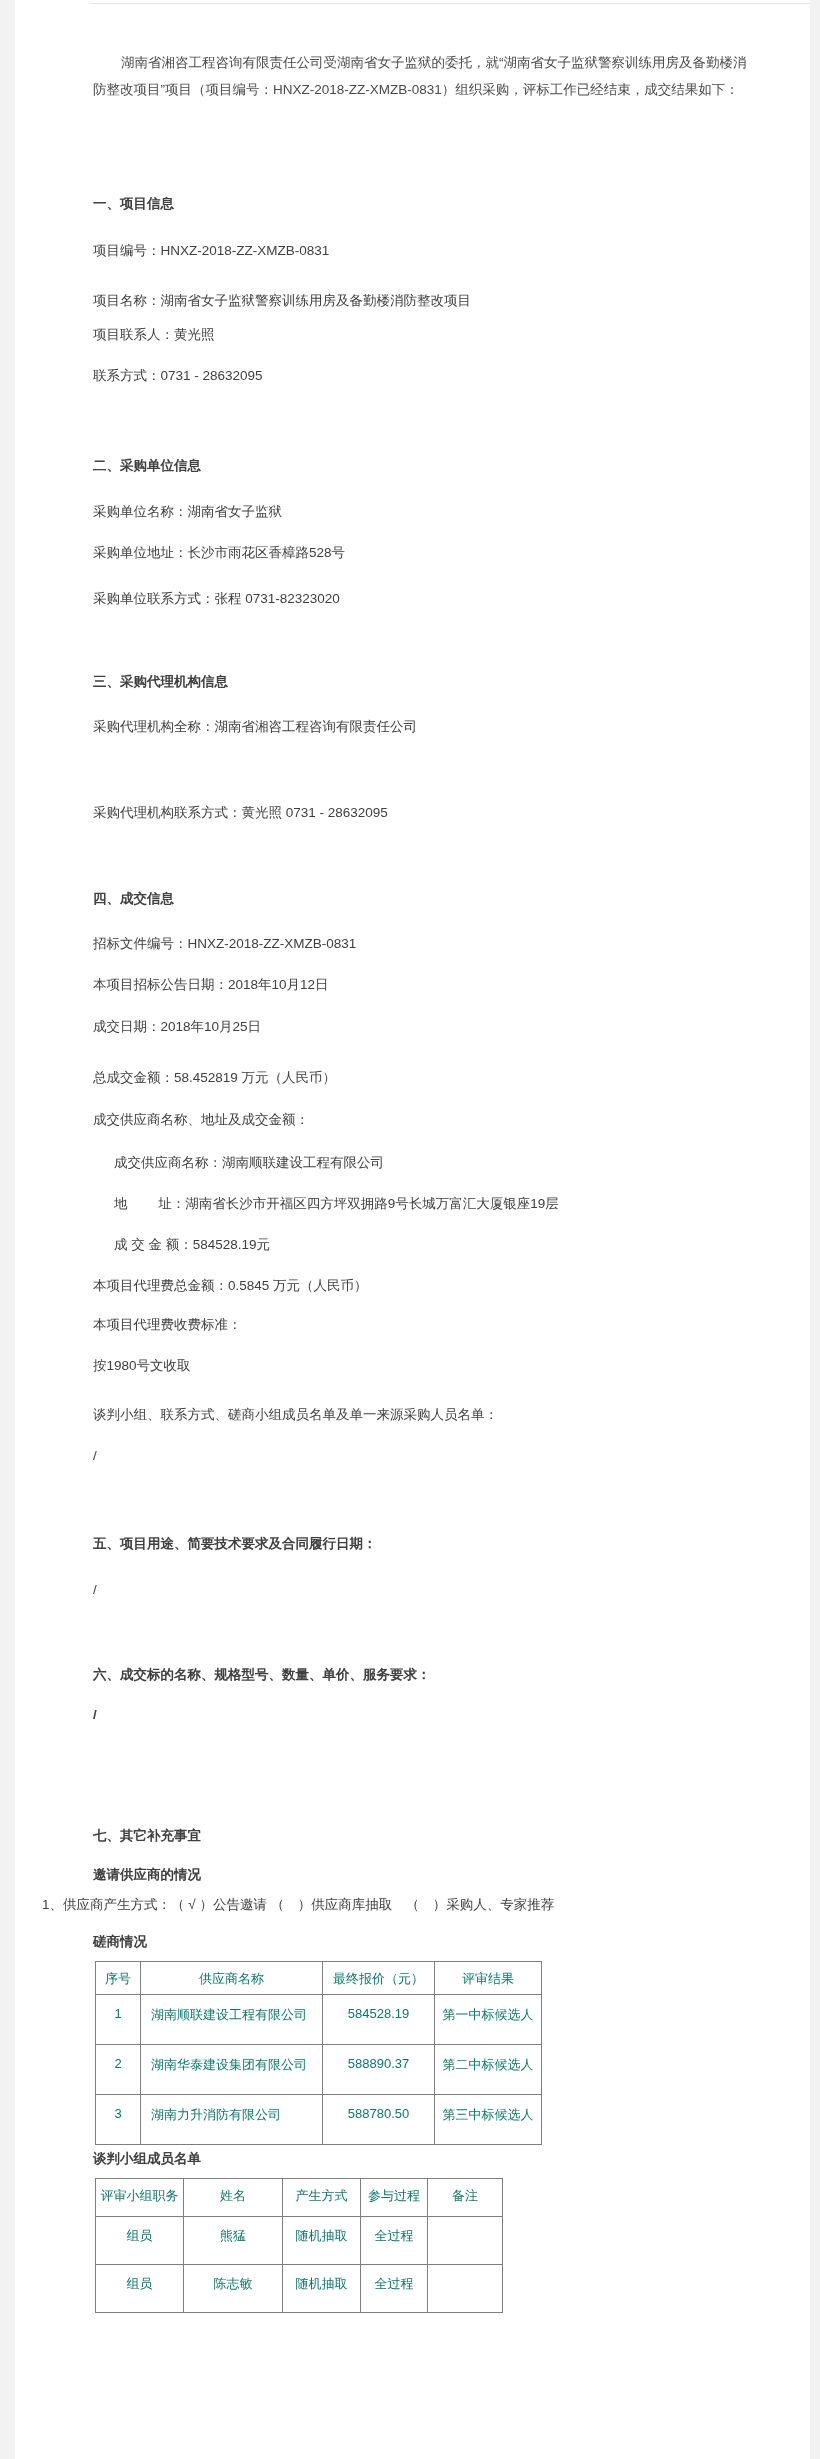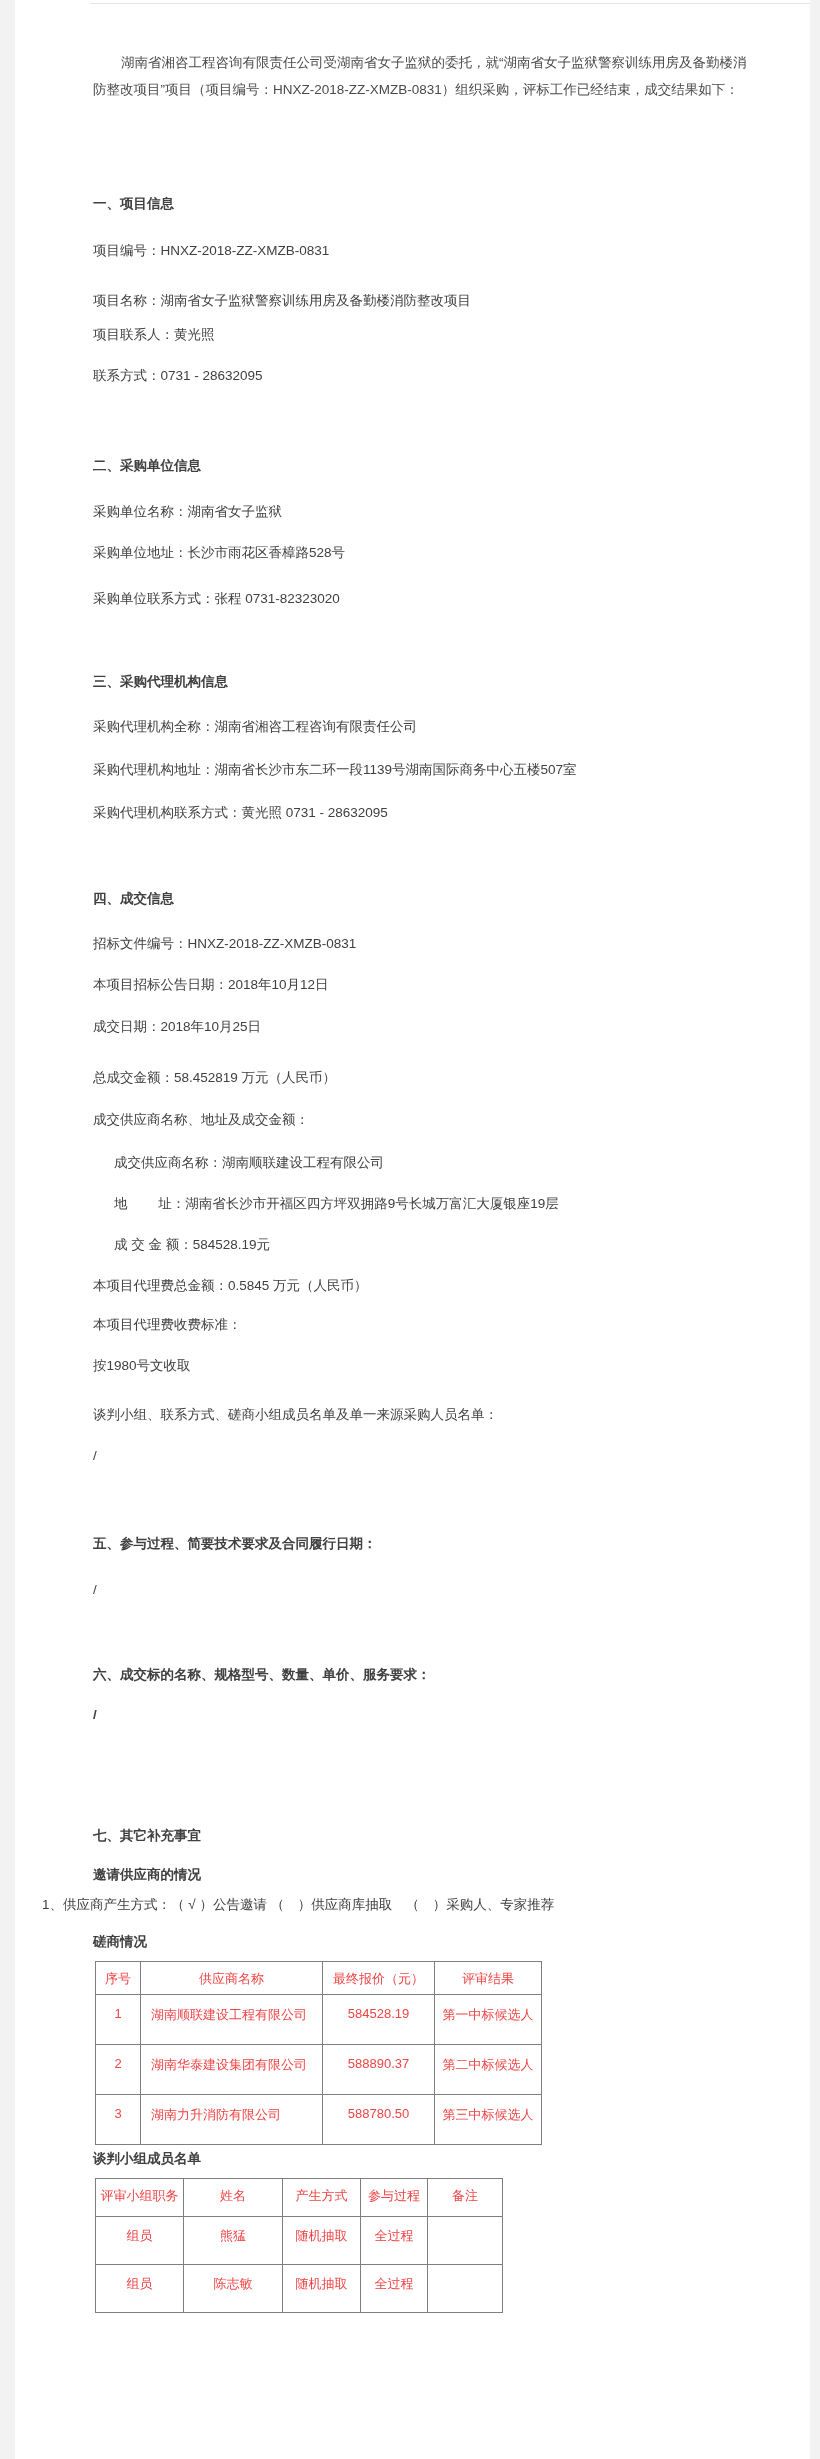--- a/index.html
+++ b/index.html
@@ -9,21 +9,21 @@
   .topline{position:absolute;left:75px;right:0;top:3px;height:1px;background:#e4e4e4;}
   .doc{position:absolute;left:0;top:0;width:795px;height:2459px;margin-top:28px;}
   .ln{position:absolute;left:78px;font-size:13.5px;line-height:17px;color:#404040;white-space:pre;}
   .bold{font-weight:bold;color:#404040;}
   .ind{left:99px;}
   .out{left:27px;}
   .note{left:98px;}
   .intro{position:absolute;left:78px;top:22px;width:662px;margin:0;font-size:13.5px;
          line-height:26.5px;color:#4a4a4a;text-indent:28px;}
   table.tbl{position:absolute;border-collapse:collapse;table-layout:fixed;
-            font-size:13px;color:#ef4444;}
+            font-size:13px;color:#0f766e;}
   table.tbl td{border:1px solid #7e7e7e;vertical-align:top;text-align:center;
                padding:0;overflow:hidden;}
   table.t1{left:80px;top:1933px;width:446px;}
   table.t1 tr.thr{height:33px;}
   table.t1 tr.tdr{height:50px;}
   table.t1 tr.thr td{padding-top:8px;}
   table.t1 tr.tdr td{padding-top:11px;}
   table.t1 tr.tdr td.cname{text-align:left;padding-left:10px;}
   table.t2{left:80px;top:2150px;width:407px;}
   table.t2 tr.thr{height:38px;}
@@ -47,39 +47,38 @@
       <div class="ln" style="top:298px">项目联系人：黄光照</div>
       <div class="ln" style="top:339px">联系方式：0731 - 28632095</div>
 
       <div class="ln bold" style="top:429px">二、采购单位信息</div>
       <div class="ln" style="top:475px">采购单位名称：湖南省女子监狱</div>
       <div class="ln" style="top:516px">采购单位地址：长沙市雨花区香樟路528号</div>
       <div class="ln" style="top:562px">采购单位联系方式：张程 0731-82323020</div>
 
       <div class="ln bold" style="top:645px">三、采购代理机构信息</div>
       <div class="ln" style="top:690px">采购代理机构全称：湖南省湘咨工程咨询有限责任公司</div>
-      <div class="ln" style="top:733px">采购代理机构地址：湖南省长沙市东二环一段1139号湖南国际商务中心五楼507室</div>
       <div class="ln" style="top:776px">采购代理机构联系方式：黄光照 0731 - 28632095</div>
 
       <div class="ln bold" style="top:862px">四、成交信息</div>
       <div class="ln" style="top:907px">招标文件编号：HNXZ-2018-ZZ-XMZB-0831</div>
       <div class="ln" style="top:948px">本项目招标公告日期：2018年10月12日</div>
       <div class="ln" style="top:990px">成交日期：2018年10月25日</div>
       <div class="ln" style="top:1041px">总成交金额：58.452819 万元（人民币）</div>
       <div class="ln" style="top:1083px">成交供应商名称、地址及成交金额：</div>
       <div class="ln ind" style="top:1126px">成交供应商名称：湖南顺联建设工程有限公司</div>
       <div class="ln ind" style="top:1167px">地　　 址：湖南省长沙市开福区四方坪双拥路9号长城万富汇大厦银座19层</div>
       <div class="ln ind" style="top:1208px">成 交 金 额：584528.19元</div>
       <div class="ln" style="top:1249px">本项目代理费总金额：0.5845 万元（人民币）</div>
       <div class="ln" style="top:1288px">本项目代理费收费标准：</div>
       <div class="ln" style="top:1329px">按1980号文收取</div>
       <div class="ln" style="top:1378px">谈判小组、联系方式、磋商小组成员名单及单一来源采购人员名单：</div>
       <div class="ln" style="top:1419px">/</div>
 
-      <div class="ln bold" style="top:1507px">五、参与过程、简要技术要求及合同履行日期：</div>
+      <div class="ln bold" style="top:1507px">五、项目用途、简要技术要求及合同履行日期：</div>
       <div class="ln" style="top:1553px">/</div>
 
       <div class="ln bold" style="top:1638px">六、成交标的名称、规格型号、数量、单价、服务要求：</div>
       <div class="ln bold" style="top:1678px">/</div>
 
       <div class="ln bold" style="top:1799px">七、其它补充事宜</div>
       <div class="ln bold" style="top:1838px">邀请供应商的情况</div>
       <div class="ln out" style="top:1868px">1、供应商产生方式：（ √ ）公告邀请 （　）供应商库抽取　（　）采购人、专家推荐</div>
       <div class="ln bold" style="top:1905px">磋商情况</div>
 

